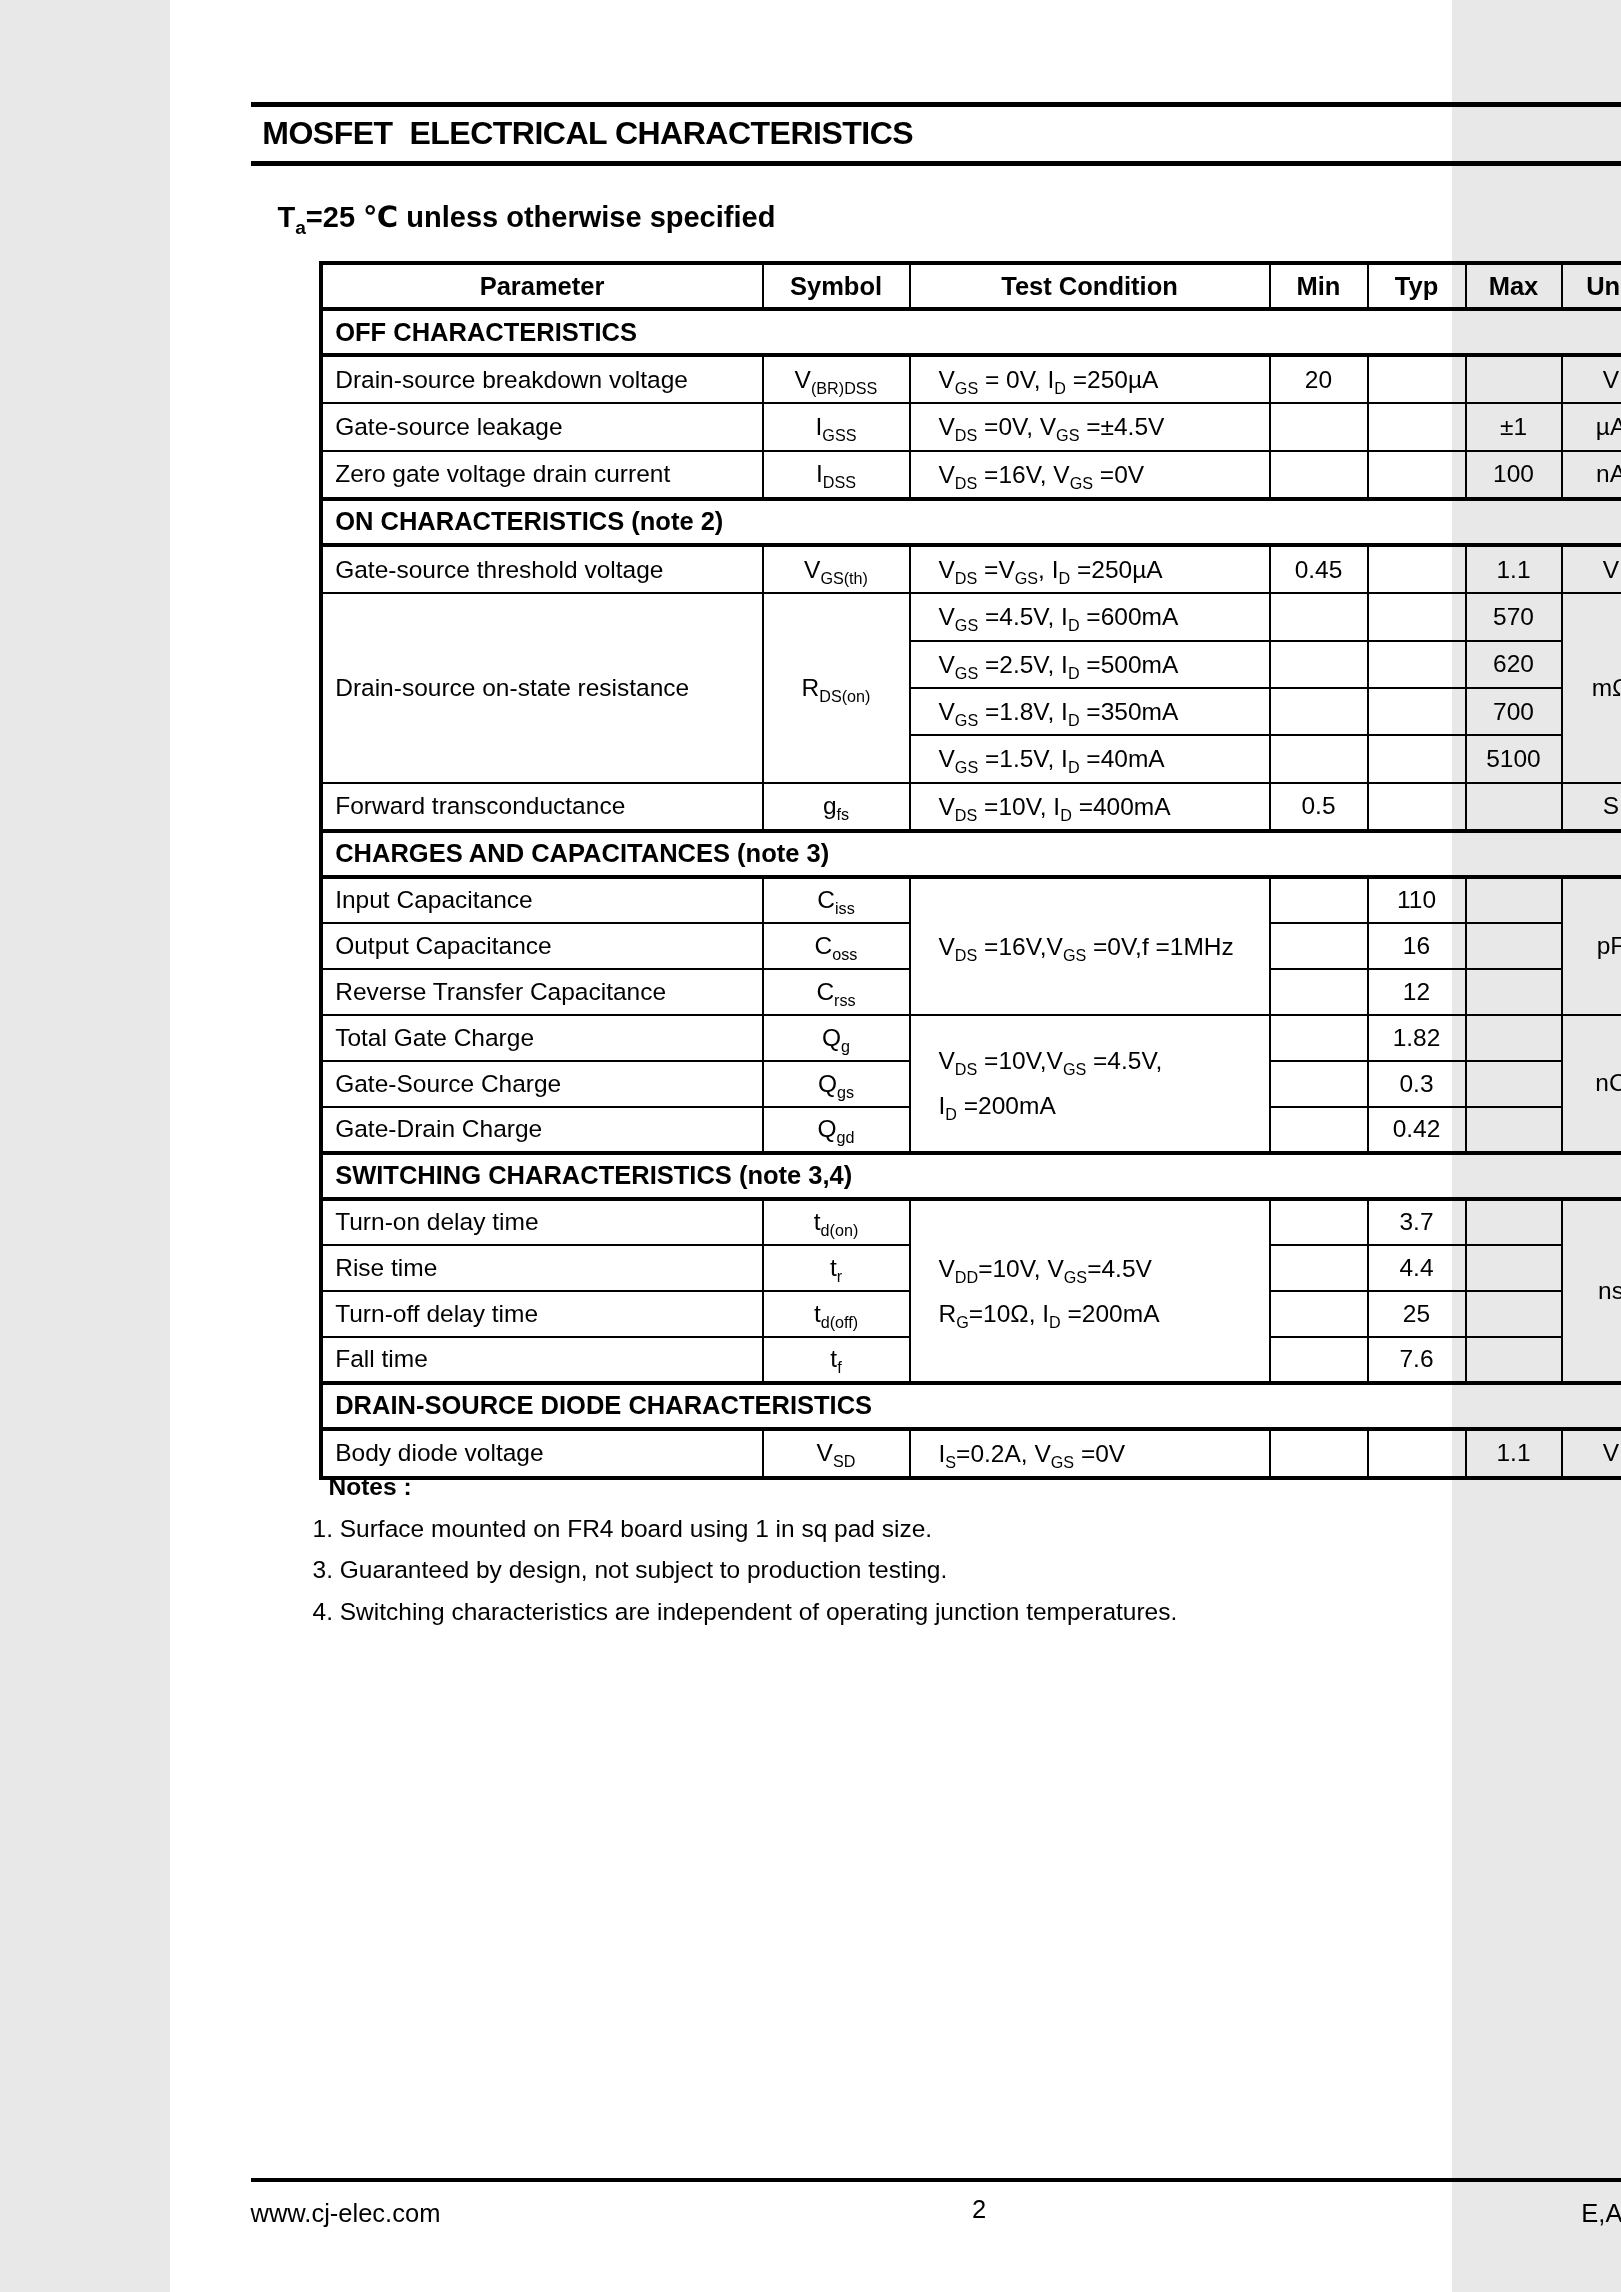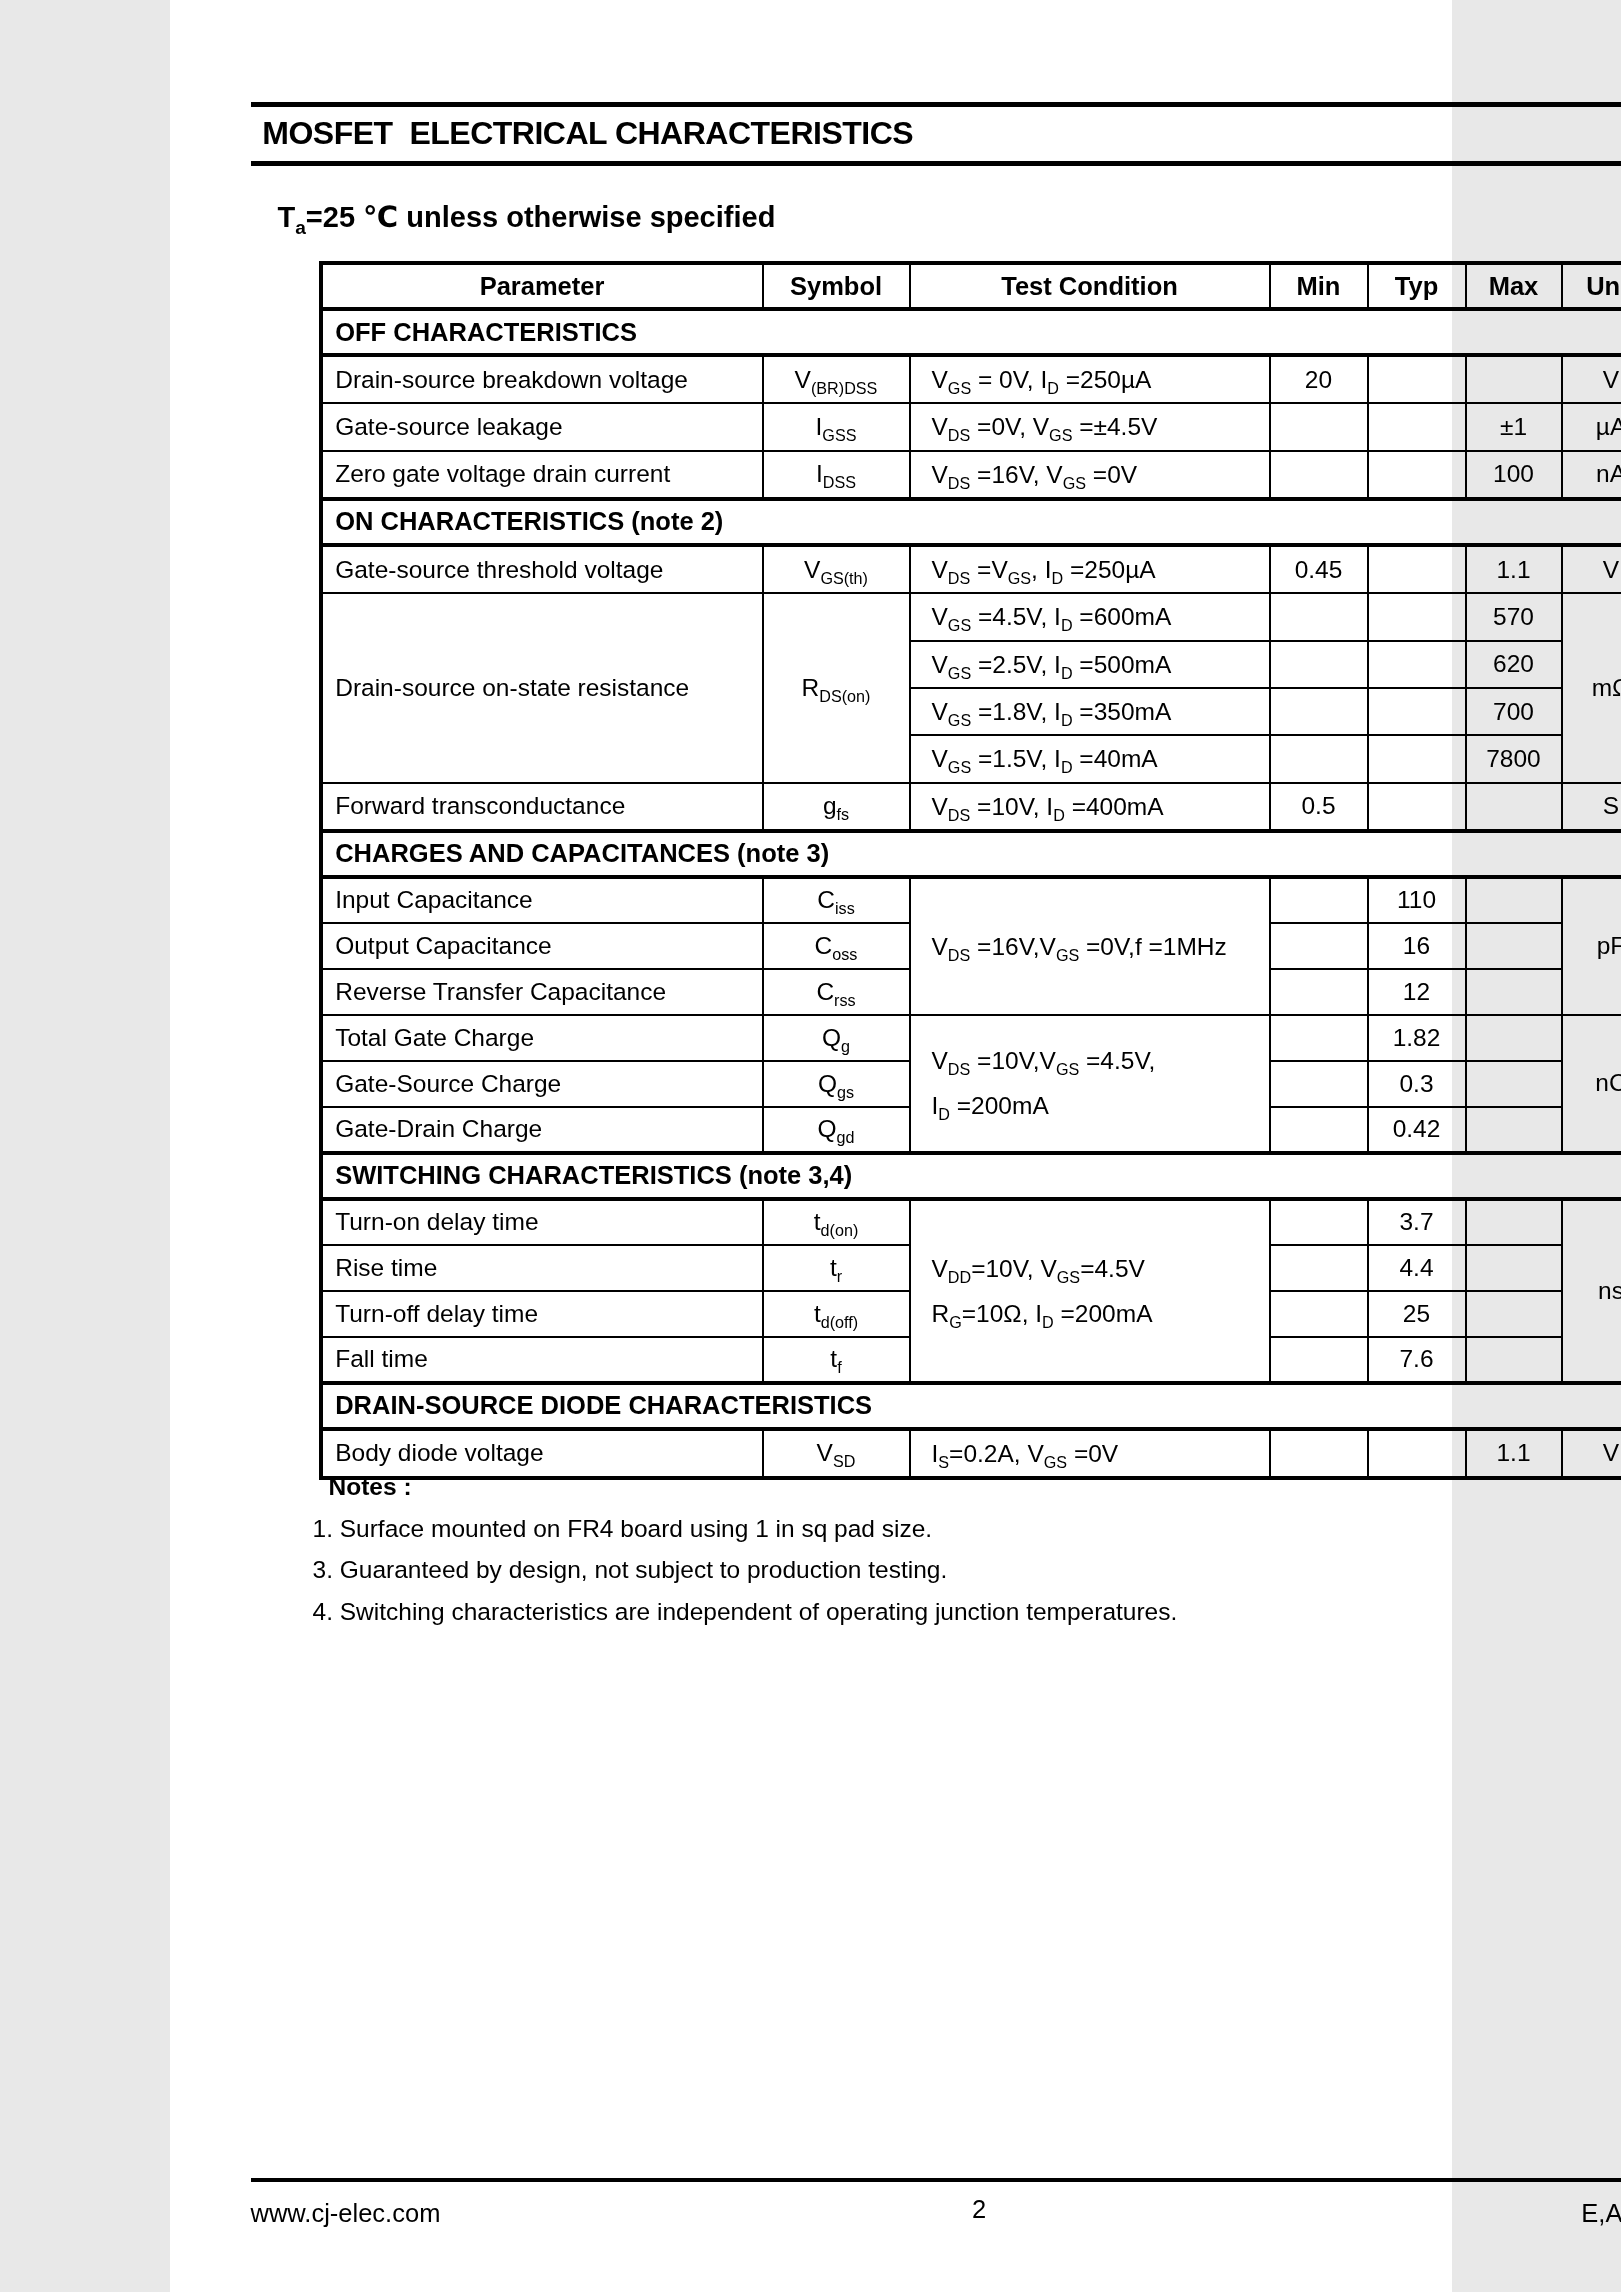--- a/index.html
+++ b/index.html
@@ -66,21 +66,21 @@
   .spec tr.sect td {
     font-weight: bold;
     font-size: 25.5px;
     text-align: left;
     padding-left: 12.7px;
     border-top-width: 4.9px;
     border-bottom-width: 4.9px;
   }
   .spec td.param { text-align: left; padding-left: 12.7px; }
   .spec td.sym   { text-align: center; }
-  .spec td.cond  { text-align: left; padding-left: 21px; line-height: 1.85; }
+  .spec td.cond  { text-align: left; padding-left: 28px; line-height: 1.85; }
   .spec td.num   { text-align: center; }
   .spec td.unit  { text-align: center; }
 
   
   .notes {
     position: absolute;
     left: 143px; top: 1472px;
     font-size: 24.5px;
   }
   .notes .notes-heading { font-weight: bold; line-height: 29px; margin-bottom: 13.7px; margin-left: 16px; }
@@ -197,21 +197,21 @@
       <tr>
         <td class="cond">V<sub>GS</sub> =1.8V, I<sub>D</sub> =350mA</td>
         <td class="num"></td>
         <td class="num"></td>
         <td class="num">700</td>
       </tr>
       <tr>
         <td class="cond">V<sub>GS</sub> =1.5V, I<sub>D</sub> =40mA</td>
         <td class="num"></td>
         <td class="num"></td>
-        <td class="num">7800</td>
+        <td class="num">5100</td>
       </tr>
       <tr>
         <td class="param">Forward transconductance</td>
         <td class="sym">g<sub>fs</sub></td>
         <td class="cond">V<sub>DS</sub> =10V, I<sub>D</sub> =400mA</td>
         <td class="num">0.5</td>
         <td class="num"></td>
         <td class="num"></td>
         <td class="unit">S</td>
       </tr>

